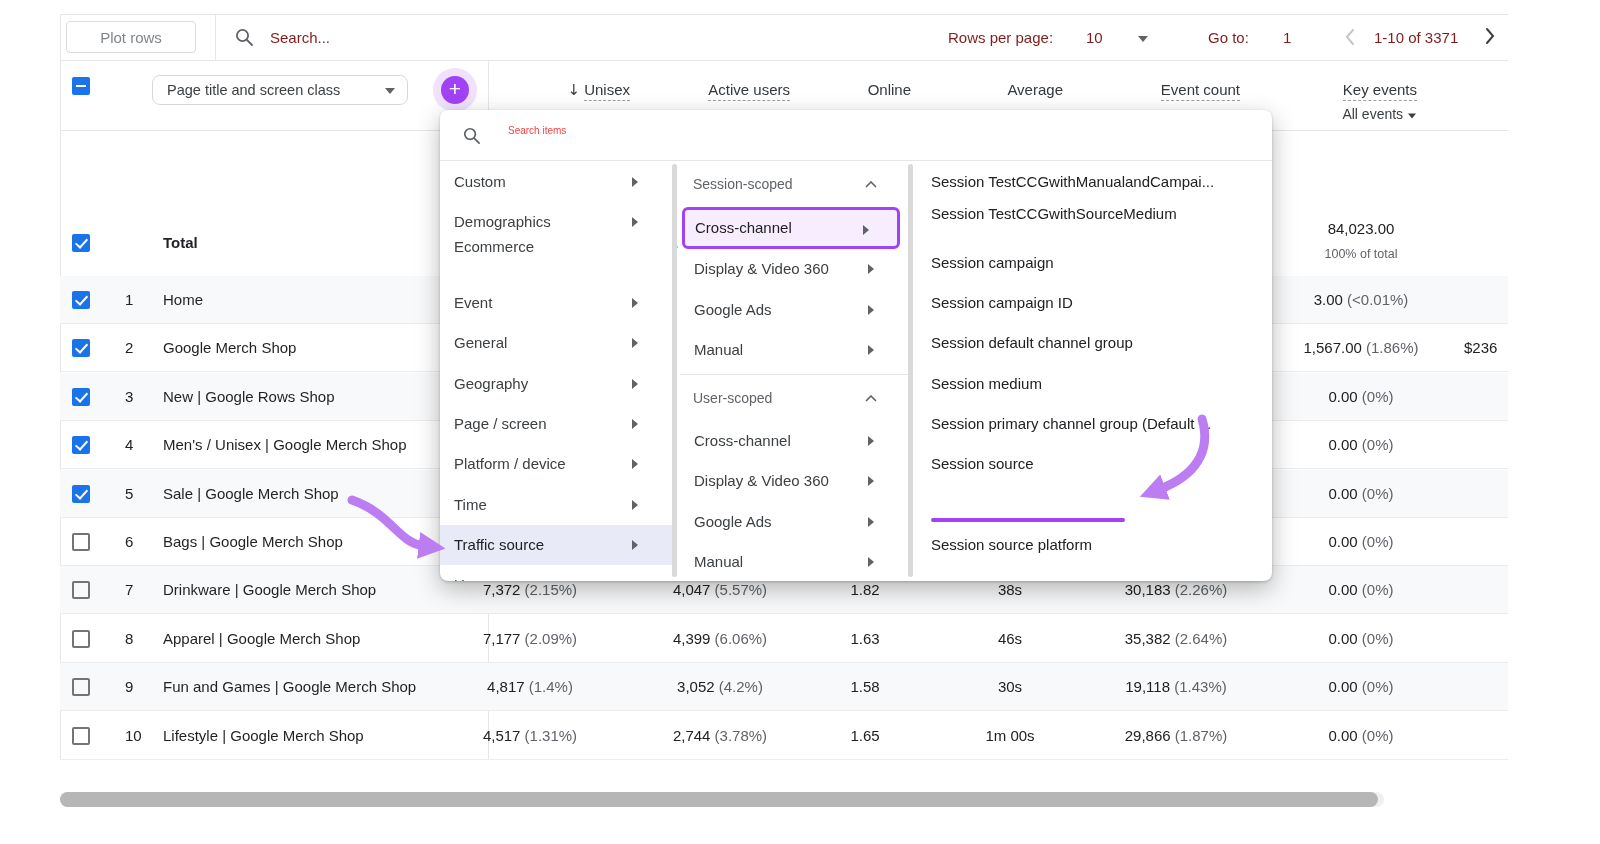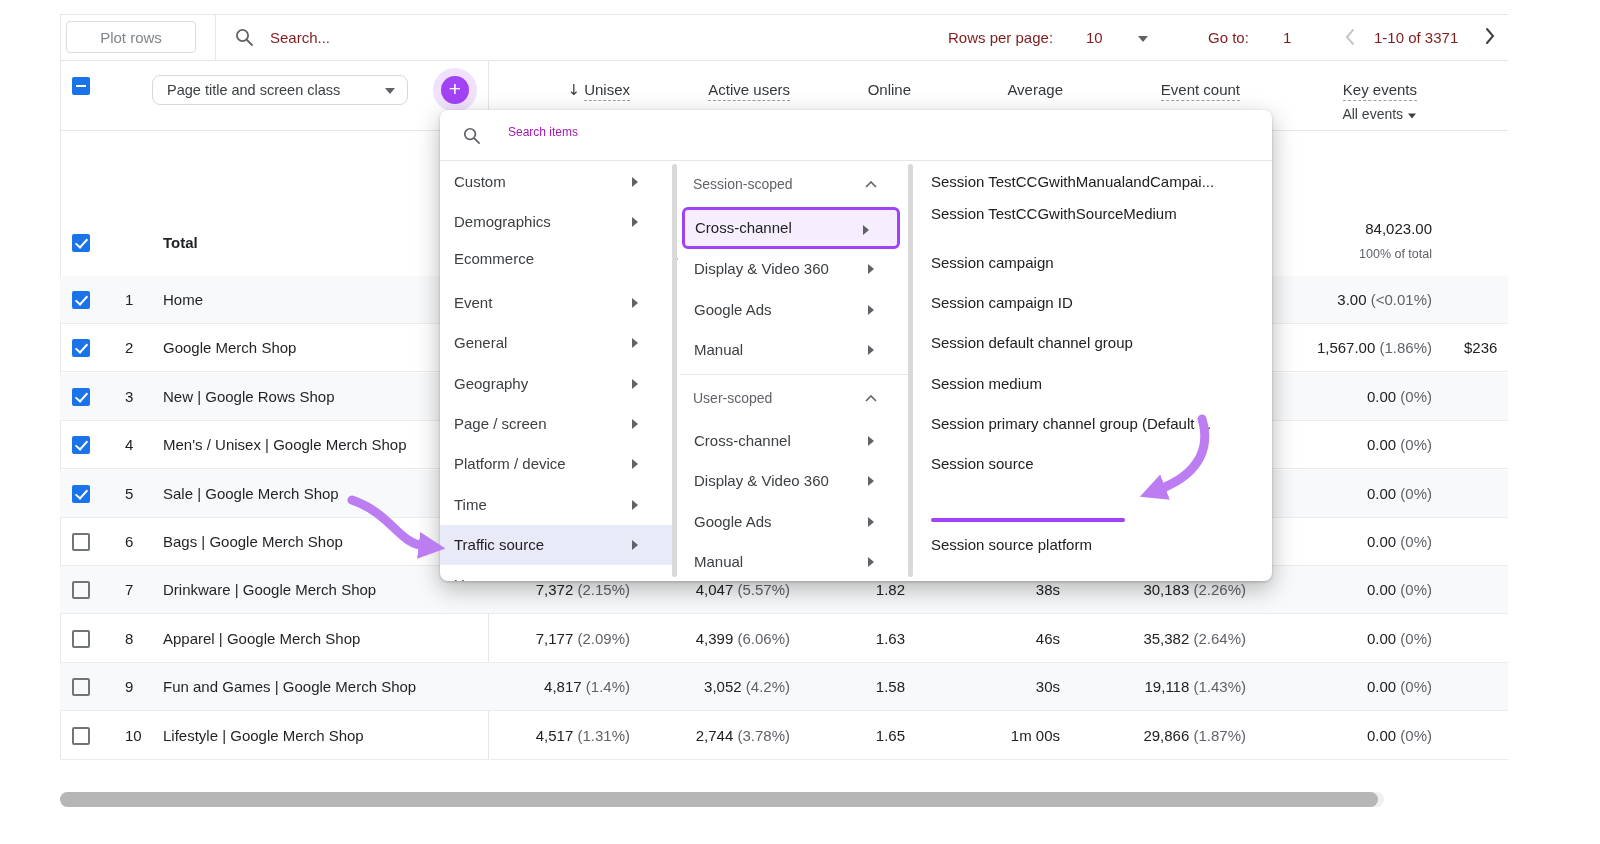--- a/index.html
+++ b/index.html
@@ -36,33 +36,33 @@
   .hdr-u{border-bottom:1px dashed #9aa0a6;padding-bottom:2px}
   .hdr2{position:absolute;top:106px;font-size:14px;color:#3c4043;text-align:right;white-space:nowrap}
   .sort-ic{font-family:"DejaVu Sans",sans-serif;color:#3c4043;margin-right:4px}
 
   
   .total-row{position:absolute;left:60px;top:210px;width:1448px;height:66px}
   .trow{position:absolute;left:60px;width:1448px;height:48px;border-bottom:1px solid #ececec}
   .trow.alt{background:#f8f9fa}
   .rownum{position:absolute;left:65px;top:15px}
   .rtitle{position:absolute;left:103px;top:15px;font-weight:400;color:#1f2124;white-space:nowrap}
-  .mcell{position:absolute;top:15px;text-align:right;white-space:nowrap}
+  .mcell{position:absolute;top:15px;text-align:center;white-space:nowrap}
   .c1{left:370px;width:200px}
   .c2{left:590px;width:140px}
   .c3{left:765px;width:80px}
   .c4{left:900px;width:100px}
   .c5{left:1046px;width:140px}
   .c6{left:1230px;width:142px}
   .c7{left:1404px;width:44px;text-align:left;overflow:hidden}
 
   
   .panel{position:absolute;left:440px;top:110px;width:832px;height:471px;background:#fff;border-radius:8px;z-index:10;overflow:hidden;
     box-shadow:0 1px 3px rgba(0,0,0,.2),0 8px 24px rgba(0,0,0,.28)}
-  .panel-search-text{position:absolute;left:68px;top:15px;font-size:12px;color:#a21caf}
+  .panel-search-text{position:absolute;left:68px;top:15px;font-size:10px;color:#ef4444}
   .mi{position:absolute;height:40px;cursor:pointer}
   .mi .mi-label{position:absolute;left:14px;top:11px;color:#3c4043;white-space:nowrap}
   .tri-r{position:absolute;right:34px;top:15px;width:0;height:0;border-left:6px solid #5f6368;border-top:5px solid transparent;border-bottom:5px solid transparent}
   .hl-cat{background:#e8eaf7}
   .mgh{position:absolute;height:44px}
   .mgh .mi-label{position:absolute;left:13px;top:14px;font-size:14px;color:#5f6368}
   .chev-up{position:absolute;right:31px;top:19px}
   .sel-box{position:absolute;left:242px;top:97px;width:218px;height:42px;border:3px solid #a142f4;border-radius:6px;background:#f6eefe;cursor:pointer}
   .sel-box .mi-label{position:absolute;left:10px;top:9px;color:#202124;white-space:nowrap}
   .sel-box .tri-r{right:28px;top:15px}
@@ -266,21 +266,21 @@
     <div class="hline" style="left:0;top:50px;width:832px"></div>
 
     <div class="mi" style="left:0;top:52px;width:232px">
         <span class="mi-label">Custom</span>
         <span class="tri-r"></span>
       </div>
     <div class="mi" style="left:0;top:92px;width:232px">
         <span class="mi-label">Demographics</span>
         <span class="tri-r"></span>
       </div>
-    <div class="mi" style="left:0;top:129px;width:272px">
+    <div class="mi" style="left:0;top:117px;width:272px">
         <span class="mi-label">Ecommerce</span>
         <span class="tri-r"></span>
       </div>
     <div class="mi" style="left:0;top:173px;width:232px">
         <span class="mi-label">Event</span>
         <span class="tri-r"></span>
       </div>
     <div class="mi" style="left:0;top:213px;width:232px">
         <span class="mi-label">General</span>
         <span class="tri-r"></span>

